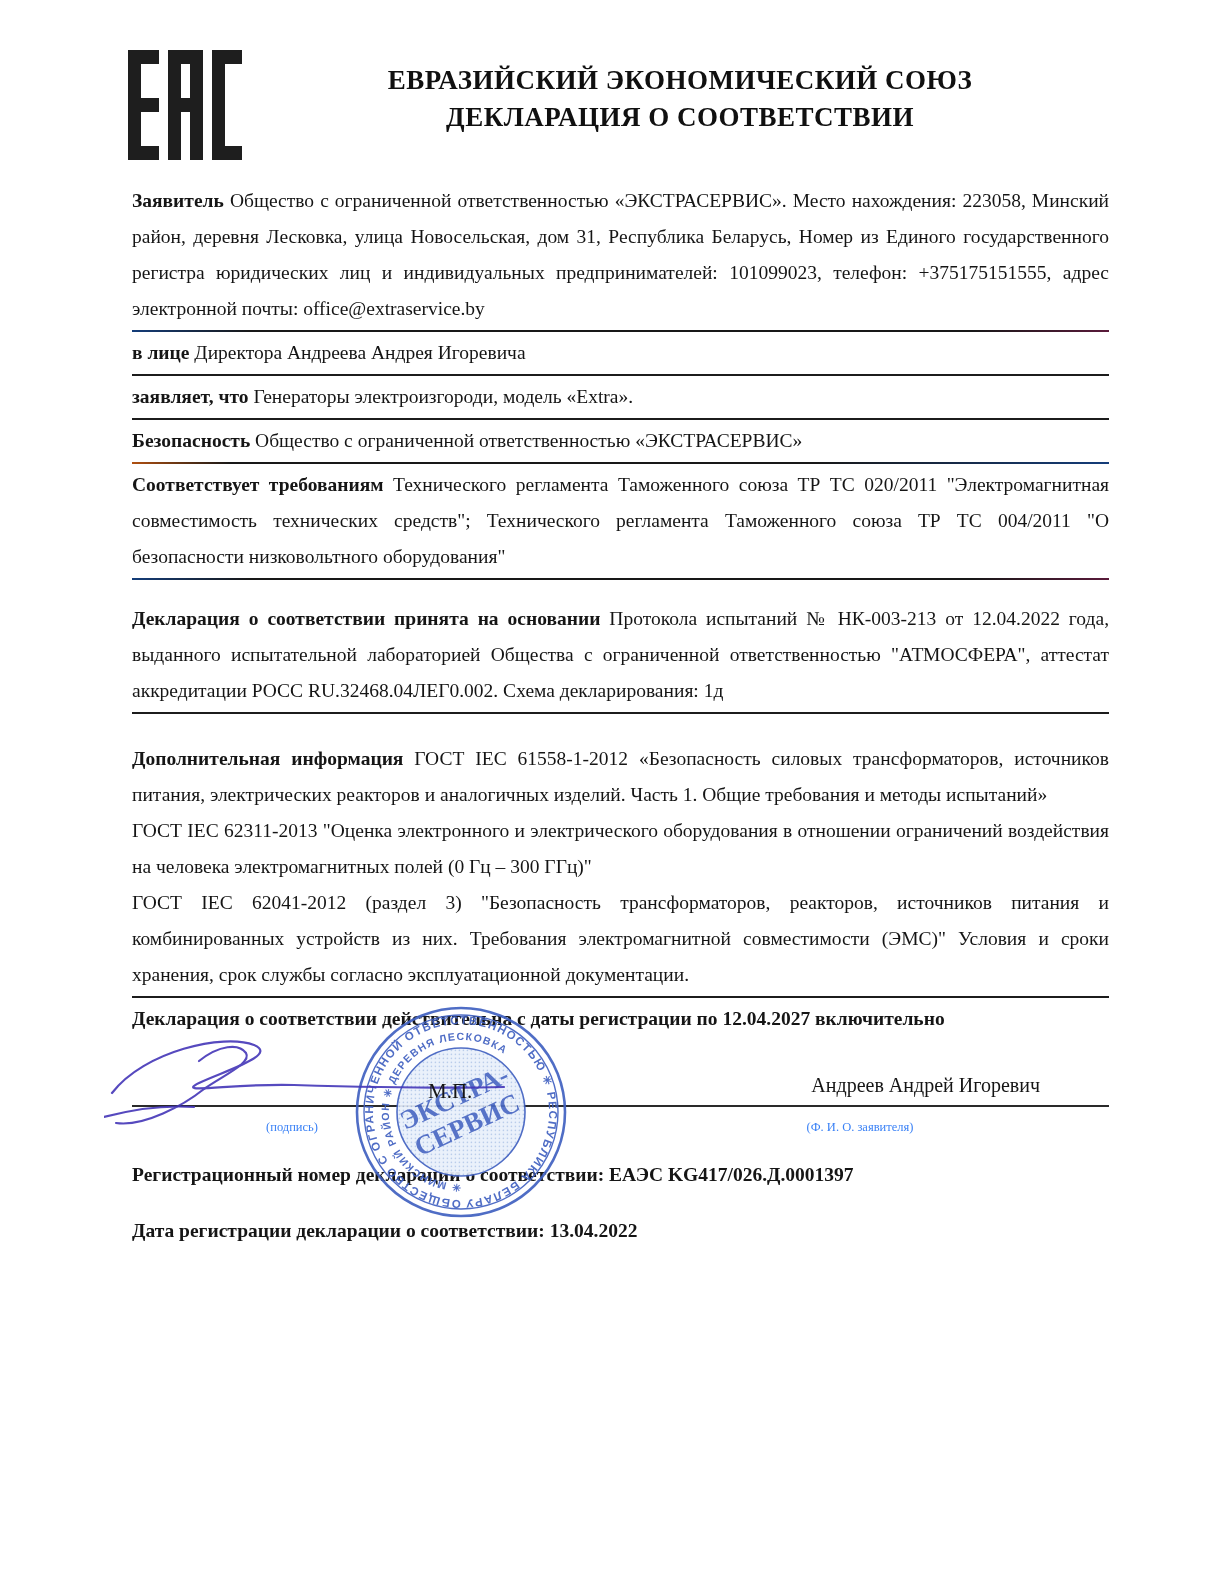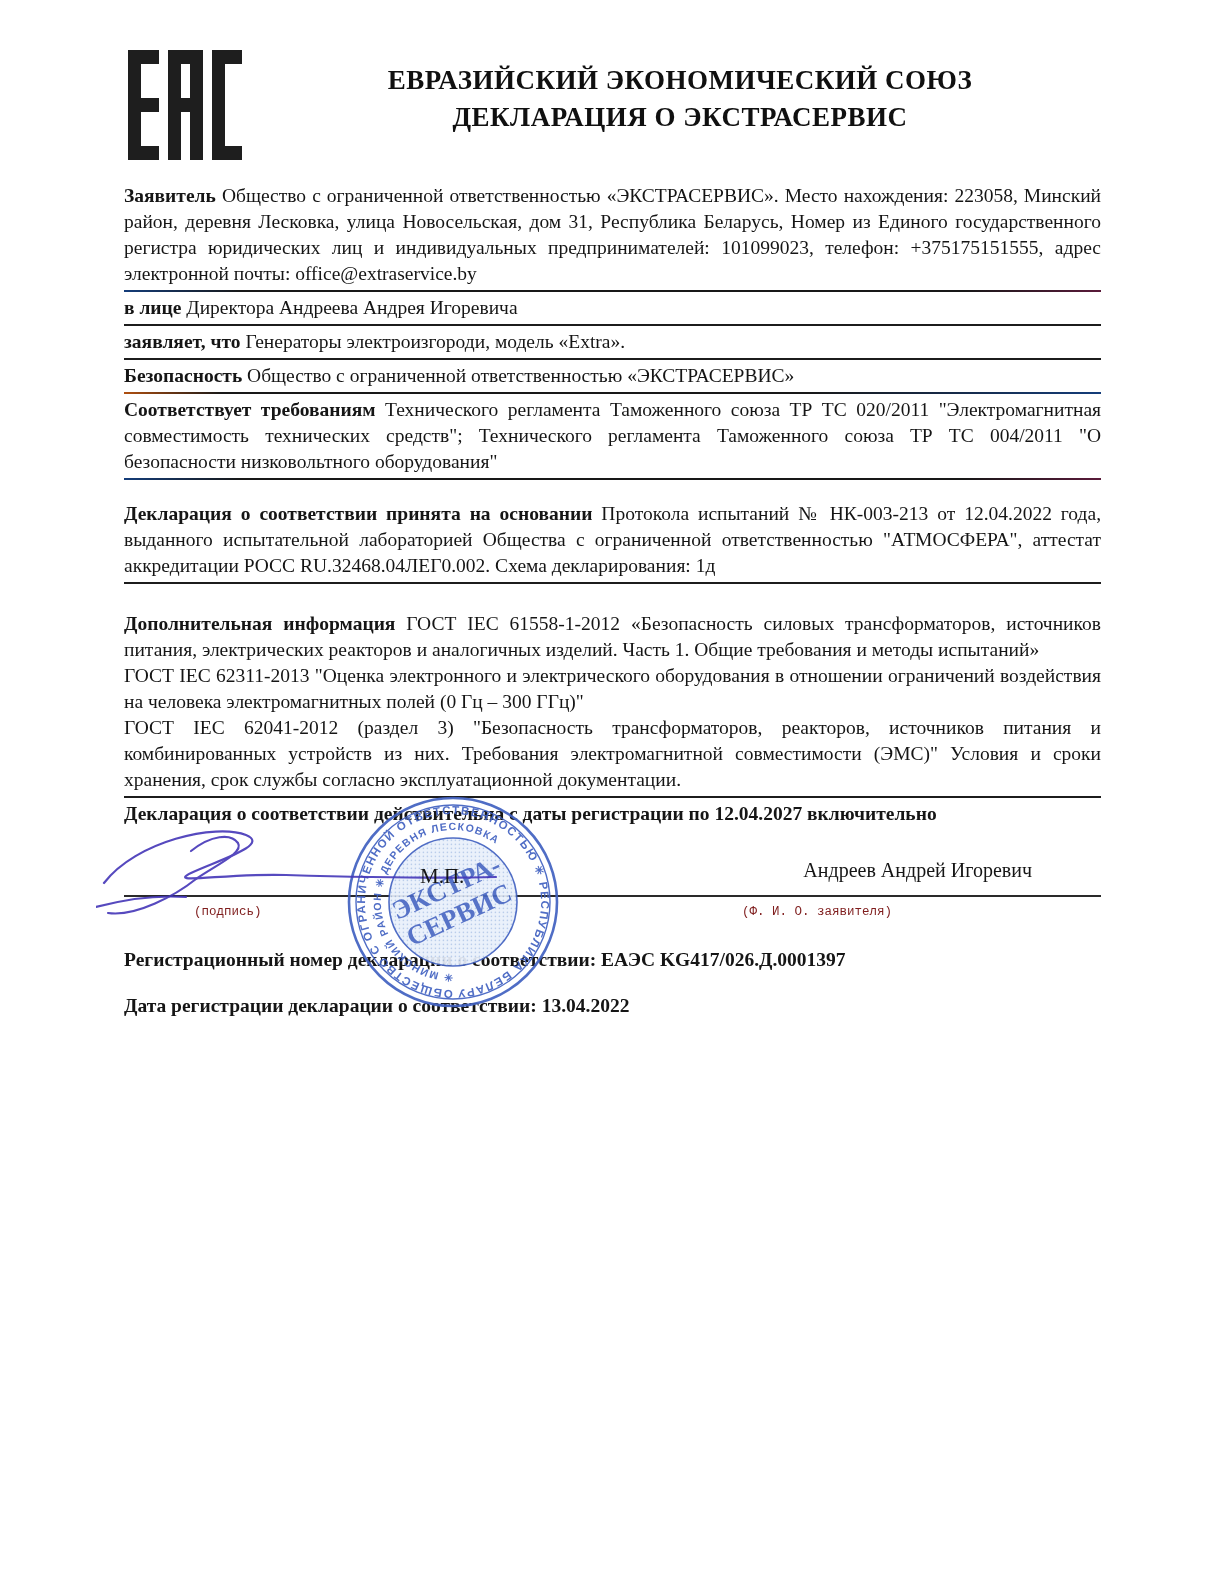--- a/index.html
+++ b/index.html
@@ -13,39 +13,39 @@
   }
   
   .eac-logo{position:absolute;left:128px;top:50px;width:114px;height:110px;}
   .title-block{
     position:absolute;left:250px;top:62px;width:860px;
     text-align:center;font-weight:bold;font-size:27px;line-height:37px;
     color:#101010;letter-spacing:.5px;
   }
   
   .content{
-    position:absolute;left:124px;top:183px;width:977px;
-    font-size:19.5px;line-height:26px;text-align:justify;
+    position:absolute;left:132px;top:183px;width:977px;
+    font-size:19.5px;line-height:36px;text-align:justify;
   }
   .para{margin:0;}
   .lbl{font-weight:bold;}
   .rule{height:2px;background:#1c1c1c;margin:3px 0 3px 0;}
   .rule.tint-a{background:linear-gradient(90deg,#143d7a 0%,#181818 12%,#181818 86%,#5a1a3a 100%);}
   .rule.tint-b{background:linear-gradient(90deg,#b05010 0%,#181818 10%,#181818 70%,#143d7a 100%);}
   .gap-sm{height:18px;}
   .gap-md{height:24px;}
   .bold-line{font-weight:bold;margin:0;}
   
   .sig-row{position:relative;height:100px;margin-top:6px;}
   .sig-svg{position:absolute;left:-28px;top:-12px;z-index:3;}
   .stamp-svg{position:absolute;left:218px;top:-42px;z-index:2;opacity:.92;}
   .mp-label{position:absolute;left:296px;top:30px;z-index:4;font-size:21px;color:#161616;}
   .signer-name{position:absolute;left:548px;top:24px;width:360px;text-align:right;font-size:20px;z-index:1;}
   .sig-line{position:absolute;left:0;right:0;top:62px;height:1.5px;background:#2a2a2a;}
-  .sig-caption{position:absolute;top:66px;font-size:12.5px;color:#7f1d1d;font-family:Liberation Mono, monospace;}
+  .sig-caption{position:absolute;top:66px;font-size:12.5px;color:#3b82f6;text-align:center;}
   .cap-sign{left:70px;width:180px;}
   .cap-name{left:618px;width:220px;}
   
   .reg-num{font-weight:bold;margin:14px 0 0 0;text-align:left;}
   .reg-date{font-weight:bold;margin:20px 0 0 0;text-align:left;}
 </style>
 </head>
 <body>
 
 <div class="page">
@@ -64,21 +64,21 @@
       <rect x="40" y="48" width="35" height="14"></rect>
 
       <rect x="84" y="0" width="13" height="110"></rect>
       <rect x="84" y="0" width="30" height="14"></rect>
       <rect x="84" y="96" width="30" height="14"></rect>
     </g>
   </svg>
 
   <div class="title-block">
     <div>ЕВРАЗИЙСКИЙ ЭКОНОМИЧЕСКИЙ СОЮЗ</div>
-    <div>ДЕКЛАРАЦИЯ О ЭКСТРАСЕРВИС</div>
+    <div>ДЕКЛАРАЦИЯ О СООТВЕТСТВИИ</div>
   </div>
 
   <div class="content">
 
     <p class="para"><b class="lbl">Заявитель</b> <span>Общество с ограниченной ответственностью «ЭКСТРАСЕРВИС». Место нахождения: 223058, Минский район, деревня Лесковка, улица Новосельская, дом 31, Республика Беларусь, Номер из Единого государственного регистра юридических лиц и индивидуальных предпринимателей: 101099023, телефон: +375175151555, адрес электронной почты: office@extraservice.by</span></p>
     <div class="rule tint-a"></div>
 
     <p class="para"><b class="lbl">в лице</b> <span>Директора Андреева Андрея Игоревича</span></p>
     <div class="rule"></div>
 

